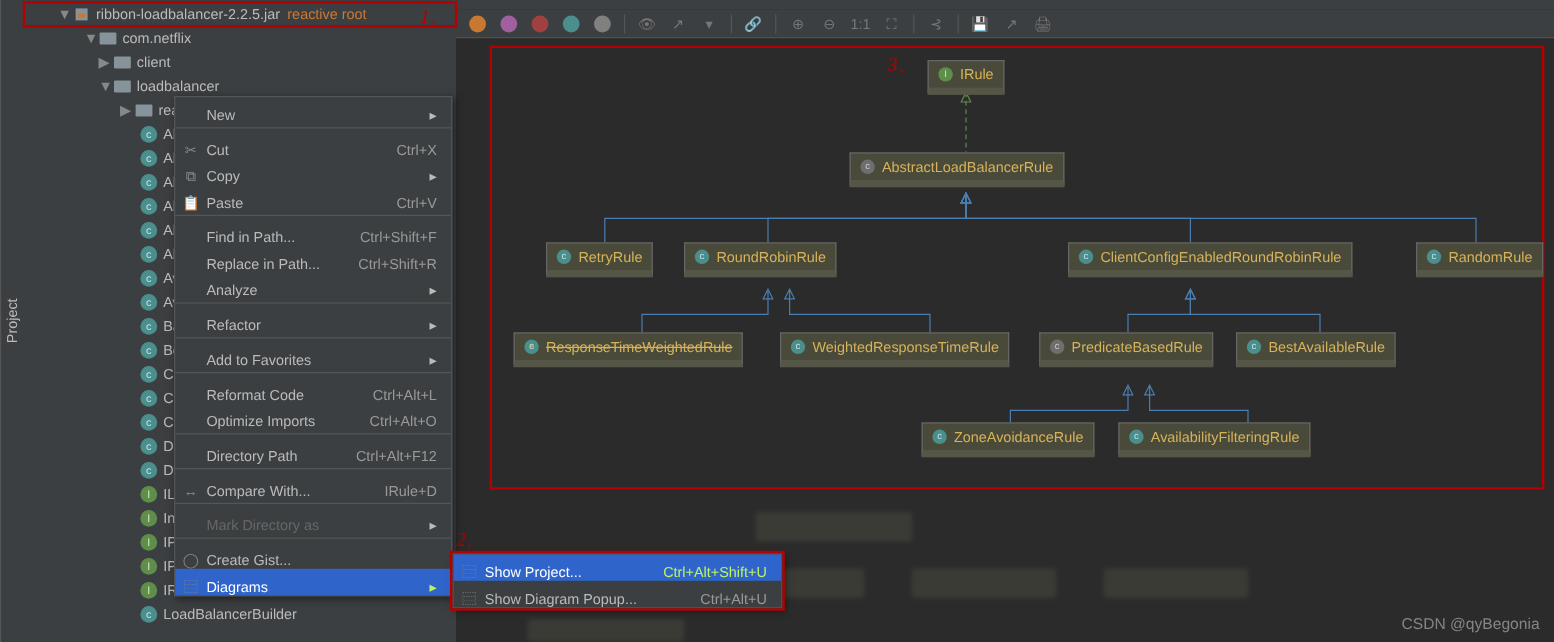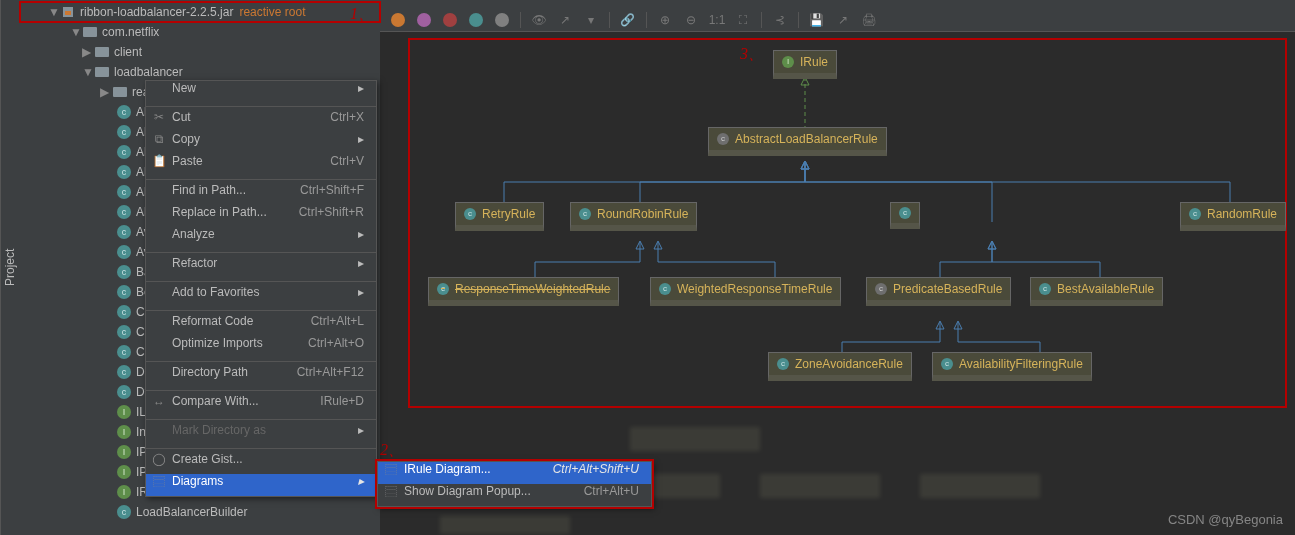--- a/index.html
+++ b/index.html
@@ -14,28 +14,28 @@
 .tree-row .arrow { width: 10px; color: #888; margin-right: 2px; }
 .tree-row .icon { width: 16px; height: 16px; margin-right: 4px; display: inline-flex; align-items: center; justify-content: center; }
 .folder { background: #87939a; border-radius: 1px; width: 14px; height: 10px; }
 .class-icon { background: #4a8e8e; color: #c9e3e3; border-radius: 8px; width: 14px; height: 14px; font-size: 9px; line-height: 14px; text-align: center; }
 .iface-icon { background: #5e8e4a; color: #d2e6c9; border-radius: 8px; width: 14px; height: 14px; font-size: 9px; line-height: 14px; text-align: center; }
 .sel-row { outline: 2px solid #b40000; outline-offset: -1px; }
 .lib-root { color: #cc7832; margin-left: 6px; }
 .annot { color: #b40000; font-size: 16px; font-family: "Times New Roman", serif; font-style: italic; position: absolute; }
 
 .context-menu { position: absolute; left: 145px; top: 80px; width: 232px; background: #3c3f41; border: 1px solid #555; box-shadow: 2px 2px 6px rgba(0,0,0,0.5); z-index: 10; }
-.menu-item { display: flex; align-items: flex-start; height: 22px; padding: 0 12px 0 26px; color: #bbb; position: relative; }
+.menu-item { display: flex; align-items: flex-end; height: 22px; padding: 0 12px 0 26px; color: #bbb; position: relative; }
 .menu-item .mi-icon { position: absolute; left: 6px; width: 14px; text-align: center; color: #888; }
 .menu-item .shortcut { margin-left: auto; color: #999; }
 .menu-item .sub-arrow { margin-left: auto; color: #bbb; }
 .menu-sep { height: 1px; background: #555; margin: 3px 0; }
 .menu-item.disabled { color: #666; }
 .menu-item.hover { background: #2f65ca; color: #fff; }
-.menu-item.hover .shortcut, .menu-item.hover .sub-arrow { color: #e5e5e5; font-style: italic; }
+.menu-item.hover .shortcut, .menu-item.hover .sub-arrow { color: #bef264; }
 
 .submenu { position: absolute; left: 377px; top: 461px; width: 275px; background: #3c3f41; border: 1px solid #555; box-shadow: 2px 2px 6px rgba(0,0,0,0.5); z-index: 11; outline: 2px solid #b40000; outline-offset: 0px; }
 
 .main { flex: 1; background: #2b2b2b; display: flex; flex-direction: column; }
 .tab-bar { height: 8px; background: #3c3f41; }
 .toolbar { height: 24px; background: #3c3f41; display: flex; align-items: center; gap: 10px; padding: 0 10px; border-bottom: 1px solid #555; }
 .tb-btn { width: 16px; height: 16px; color: #777; display: inline-flex; align-items: center; justify-content: center; cursor: pointer; }
 .tb-circle { width: 14px; height: 14px; border-radius: 7px; }
 .tb-sep { width: 1px; height: 16px; background: #555; }
 
@@ -302,20 +302,21 @@
       <div class="node" style="left:75px; top:170px">
           <span class="nicon ni-c">c</span>
           <span>RetryRule</span>
         </div>
       <div class="node" style="left:190px; top:170px">
           <span class="nicon ni-c">c</span>
           <span>RoundRobinRule</span>
         </div>
       <div class="node" style="left:510px; top:170px">
           <span class="nicon ni-c">c</span>
+          <span>ClientConfigEnabledRoundRobinRule</span>
         </div>
       <div class="node" style="left:800px; top:170px">
           <span class="nicon ni-c">c</span>
           <span>RandomRule</span>
         </div>
       <div class="node" style="left:48px; top:245px; text-decoration:line-through">
           <span class="nicon ni-c">c</span>
           <span>ResponseTimeWeightedRule</span>
         </div>
       <div class="node" style="left:270px; top:245px">
@@ -426,21 +427,21 @@
   <div class="menu-item hover">
       <span class="mi-icon">⿳</span>
       <span>Diagrams</span>
       <span class="sub-arrow">▸</span>
     </div>
 </div>
 
 <div class="submenu">
   <div class="menu-item hover">
       <span class="mi-icon">⿳</span>
-      <span>IRule Diagram...</span>
+      <span>Show Project...</span>
       <span class="shortcut">Ctrl+Alt+Shift+U</span>
     </div>
   <div class="menu-item">
       <span class="mi-icon">⿳</span>
       <span>Show Diagram Popup...</span>
       <span class="shortcut">Ctrl+Alt+U</span>
     </div>
 </div>
 <div class="annot" style="left:380px; top:440px">2、</div>
 

